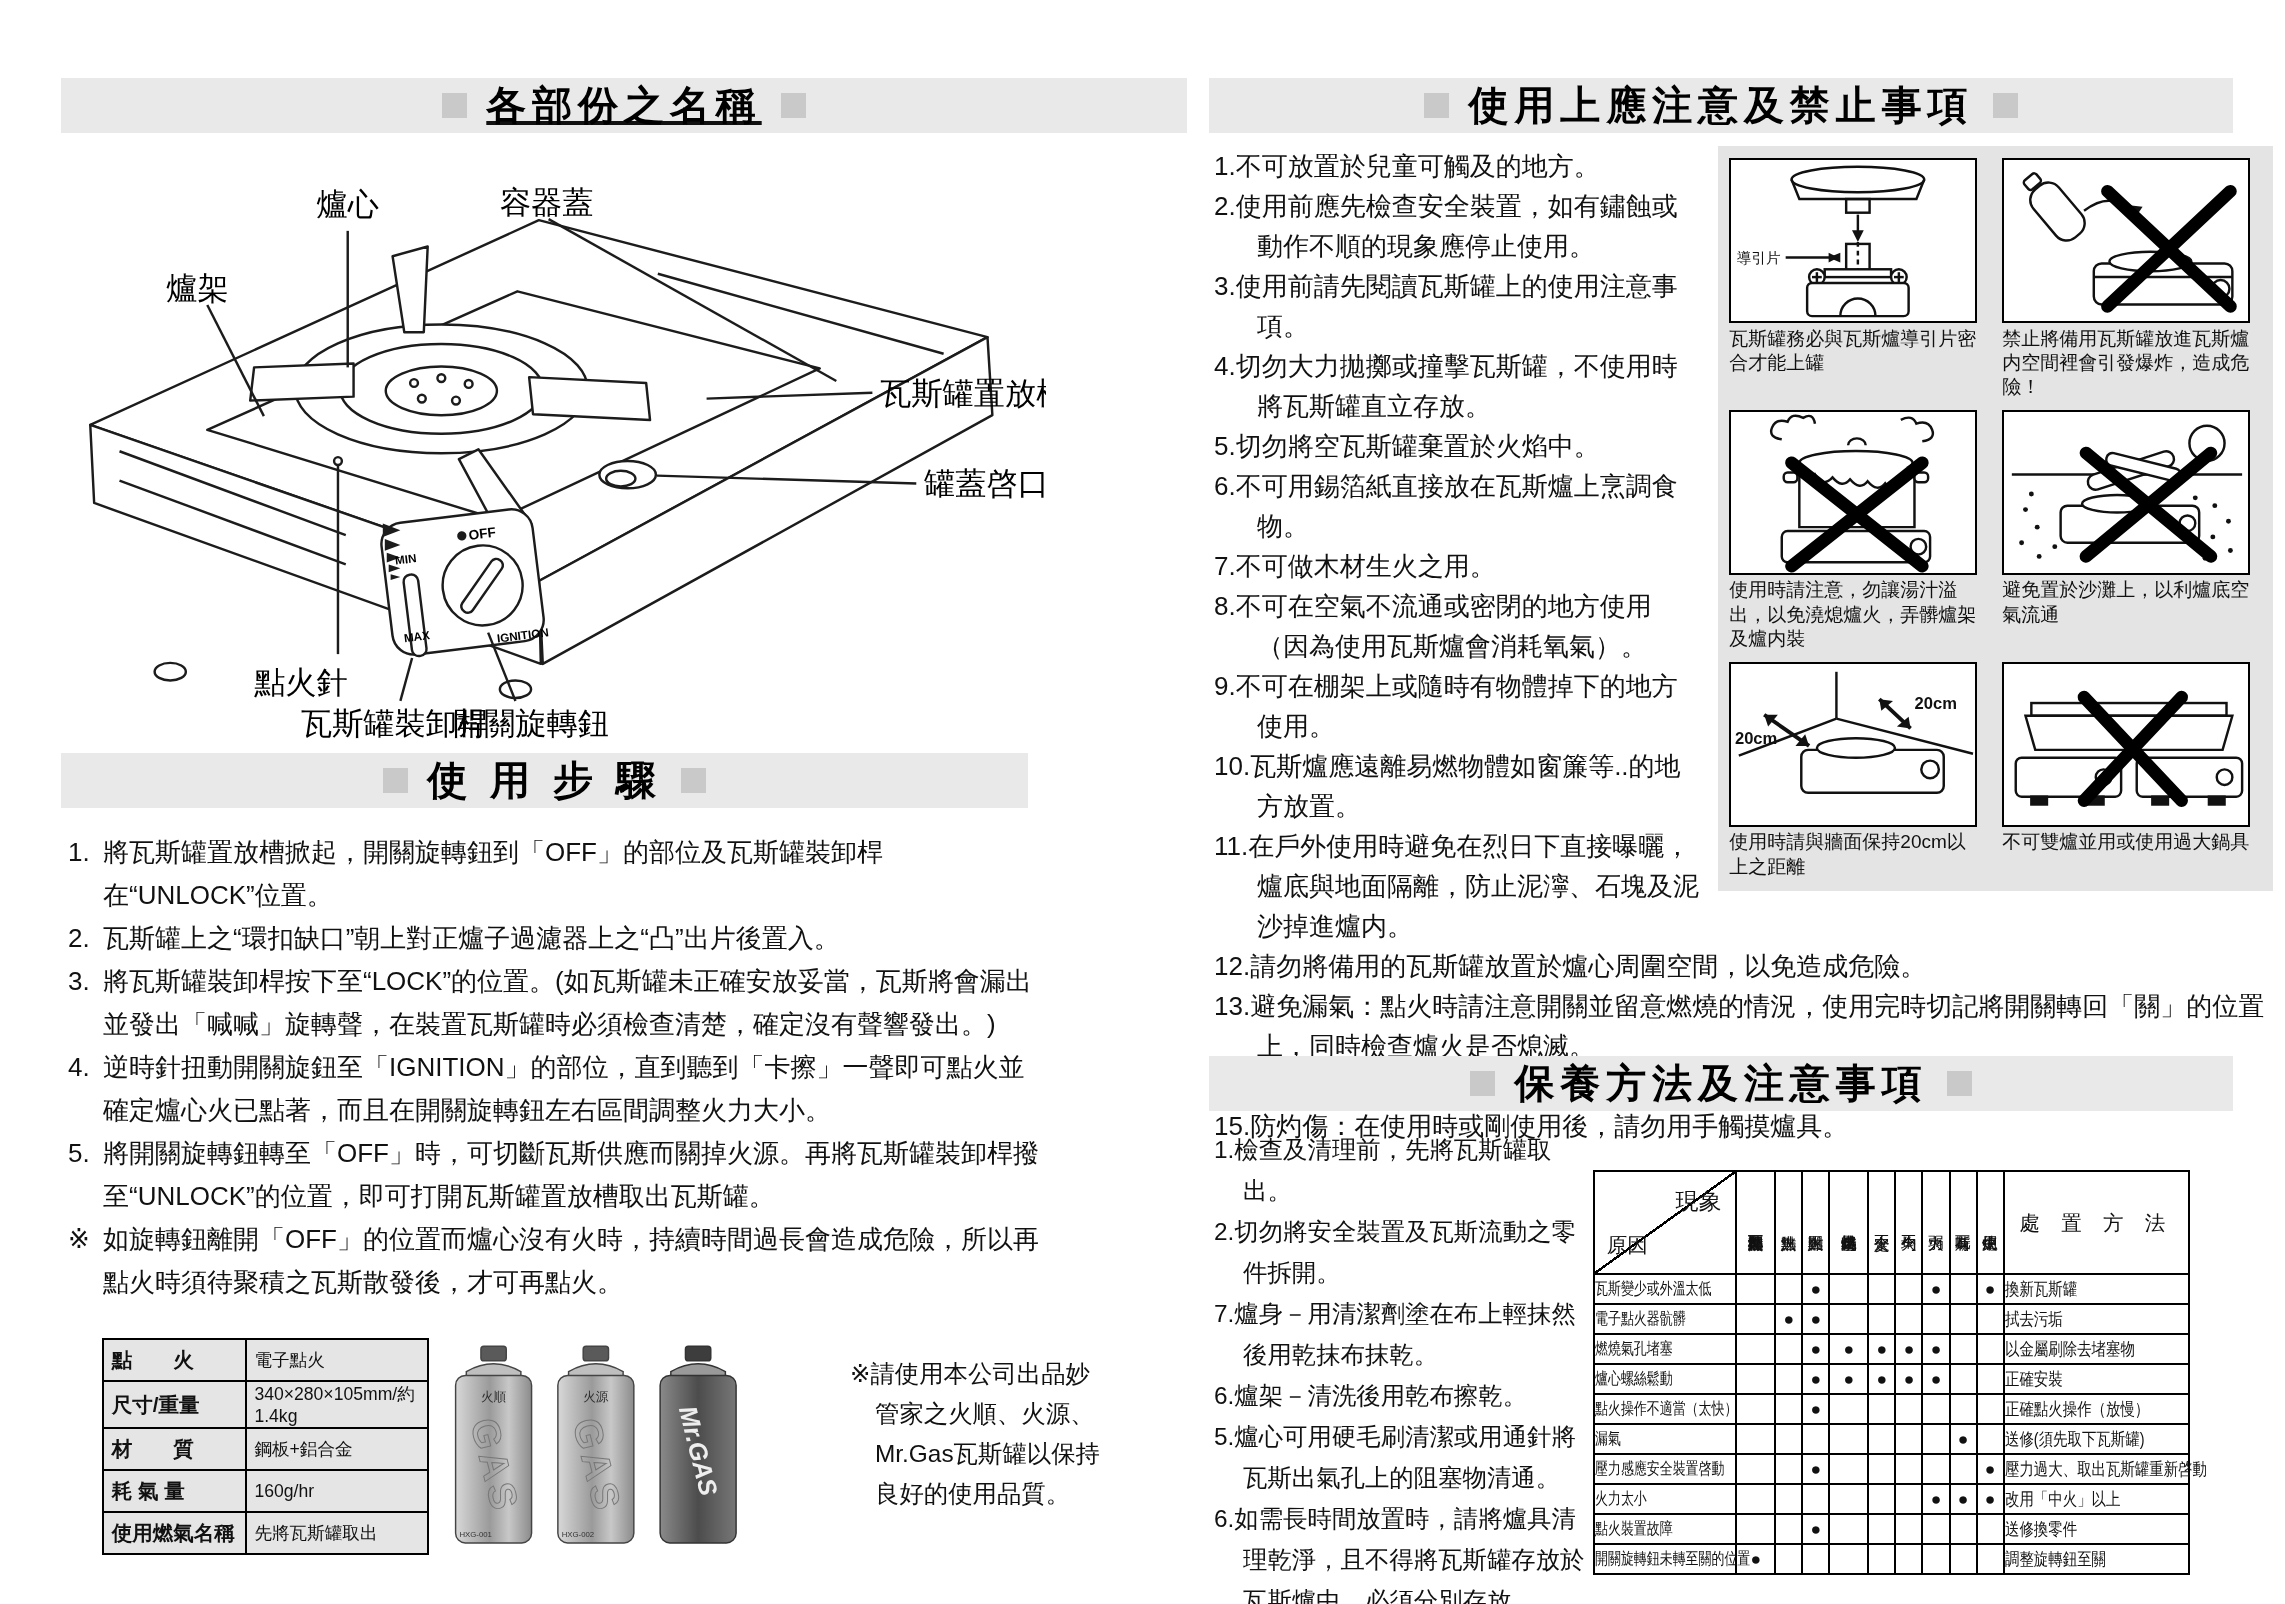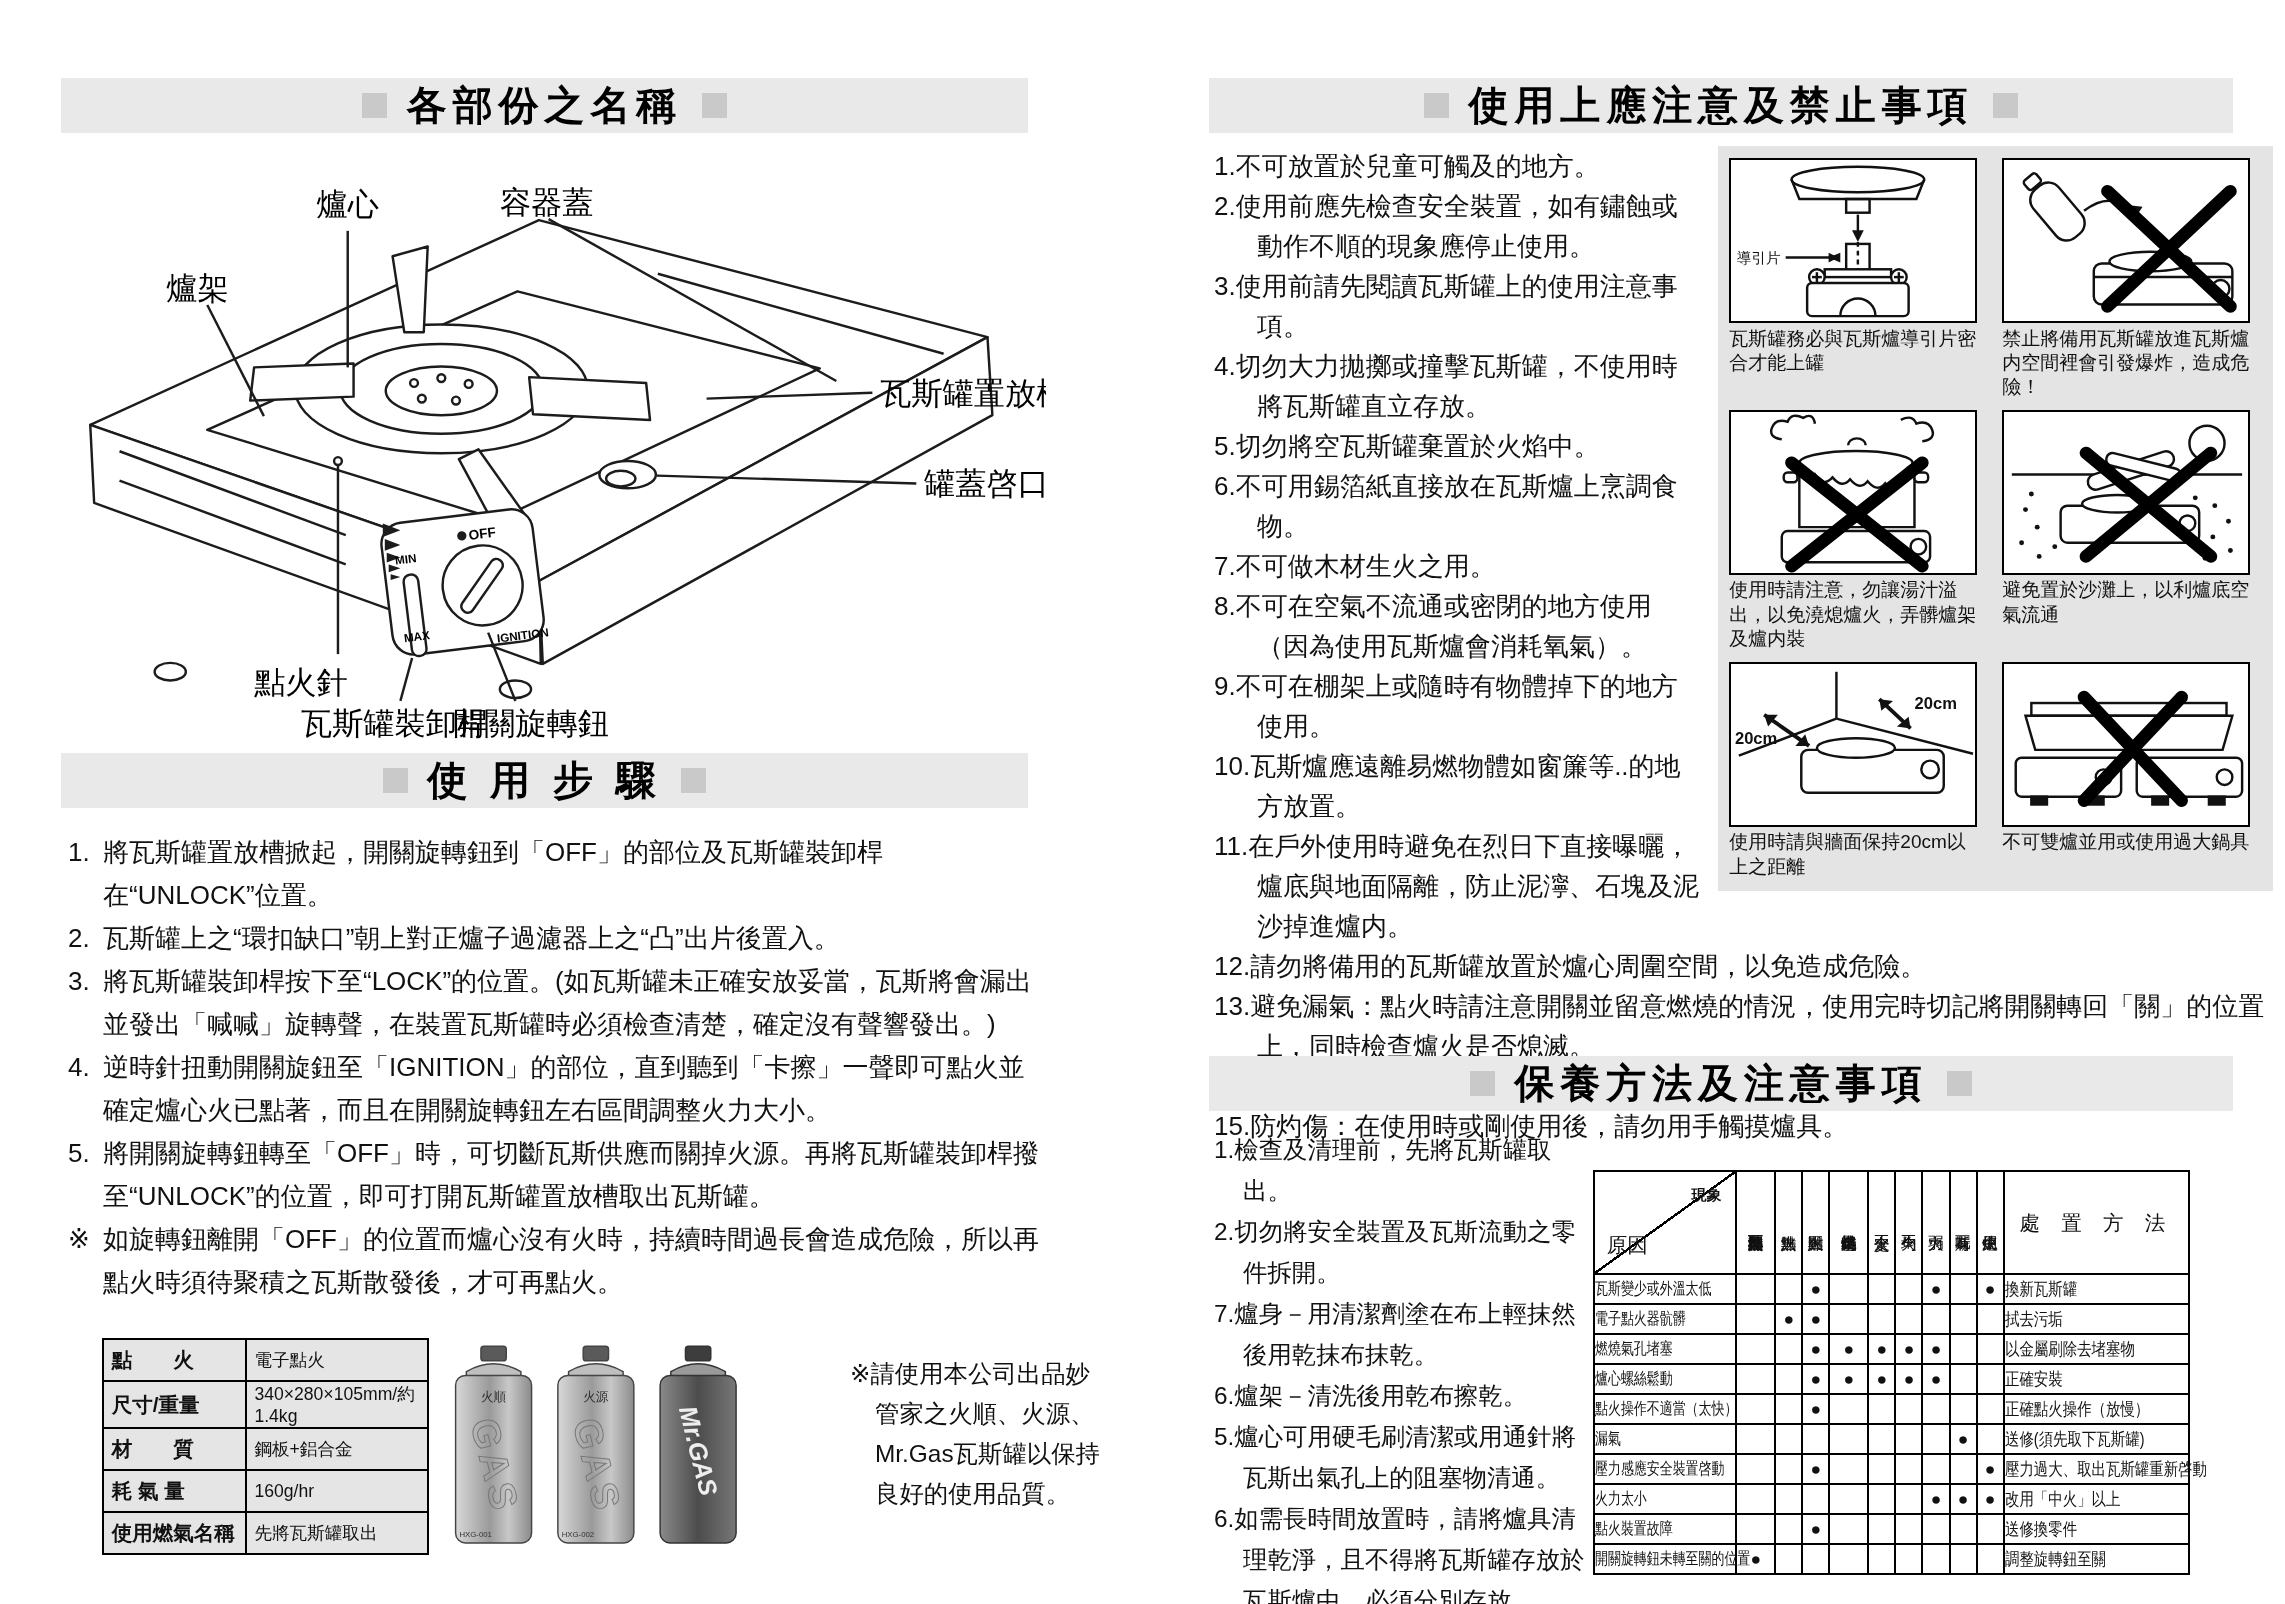--- a/index.html
+++ b/index.html
@@ -30,37 +30,37 @@
   .ibox{width:244px;height:161px;border:2.9px solid #000;background:#fff;}
   .icap{font-size:19px;line-height:24.4px;margin-top:3.9px;color:#111;}
   
   table.trouble{border-collapse:collapse;border:2.9px solid #000;table-layout:fixed;width:597px;background:#fff;}
   table.trouble th,table.trouble td{border:2px solid #000;padding:0;}
   table.trouble thead th{height:101px;}
   .vth{writing-mode:vertical-rl;text-orientation:upright;font-size:15.6px;line-height:17.6px;
        font-weight:normal;vertical-align:middle;padding:2px 1px;}
   th.corner{position:relative;background:linear-gradient(to bottom right,
        transparent calc(50% - 1.2px),#000 calc(50% - 1.2px),#000 calc(50% + 1.2px),transparent calc(50% + 1.2px));}
-  th.corner .ph{position:absolute;top:13.7px;right:13.7px;font-size:15px;font-weight:bold;}
+  th.corner .ph{position:absolute;top:13.7px;right:13.7px;font-size:23px;font-weight:normal;}
   th.corner .ca{position:absolute;bottom:13.7px;left:11.7px;font-size:20.5px;font-weight:normal;}
   th.remhead{font-size:20.5px;font-weight:normal;letter-spacing:7.8px;}
   table.trouble tbody td{height:28px;}
   td.cause{text-align:left;padding-left:3.9px;}
   td.cause .sx{display:inline-block;white-space:nowrap;font-size:16.6px;transform:scaleX(0.78);transform-origin:0 50%;}
   td.remedy{text-align:left;padding-left:5.9px;}
   td.remedy .sx{display:inline-block;white-space:nowrap;font-size:17.6px;transform:scaleX(0.82);transform-origin:0 50%;}
   td.dot{text-align:center;font-size:17.6px;}
   svg text{font-family:"Liberation Sans","DejaVu Sans",sans-serif;}
 </style>
 </head>
 <body>
 
 <div class="page">
 
-  <div class="abs tbar" style="left:61px;top:78px;width:967px;">
+  <div class="abs tbar" style="left:61px;top:78px;width:1126px;text-decoration:underline;">
     <span class="sq"></span>
     <span class="ttl">各部份之名稱</span>
     <span class="sq"></span>
   </div>
 
   <div class="abs" style="left:61px;top:137px;width:985px;height:610px;">
     <svg width="985" height="610" viewBox="0 0 1010 625">
       <g fill="none" stroke="#1c1c1c" stroke-width="2.5" stroke-linejoin="round">
 
         <polygon points="30,295 490,85 950,205 490,455" fill="#fff"></polygon>

